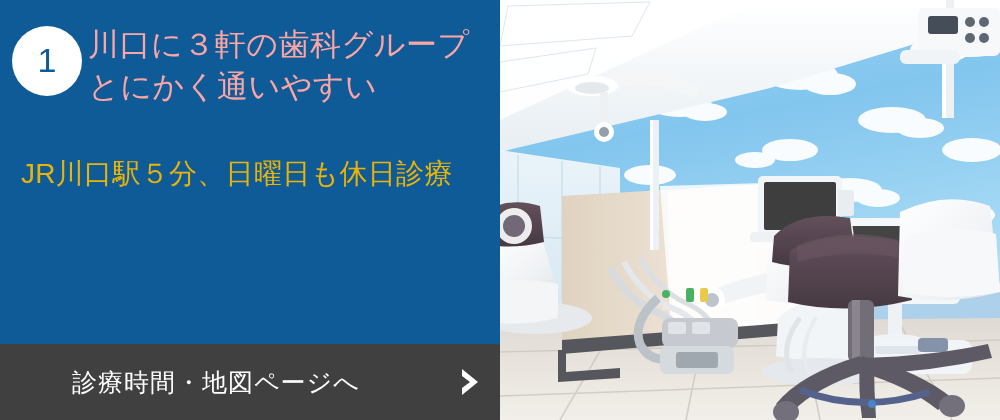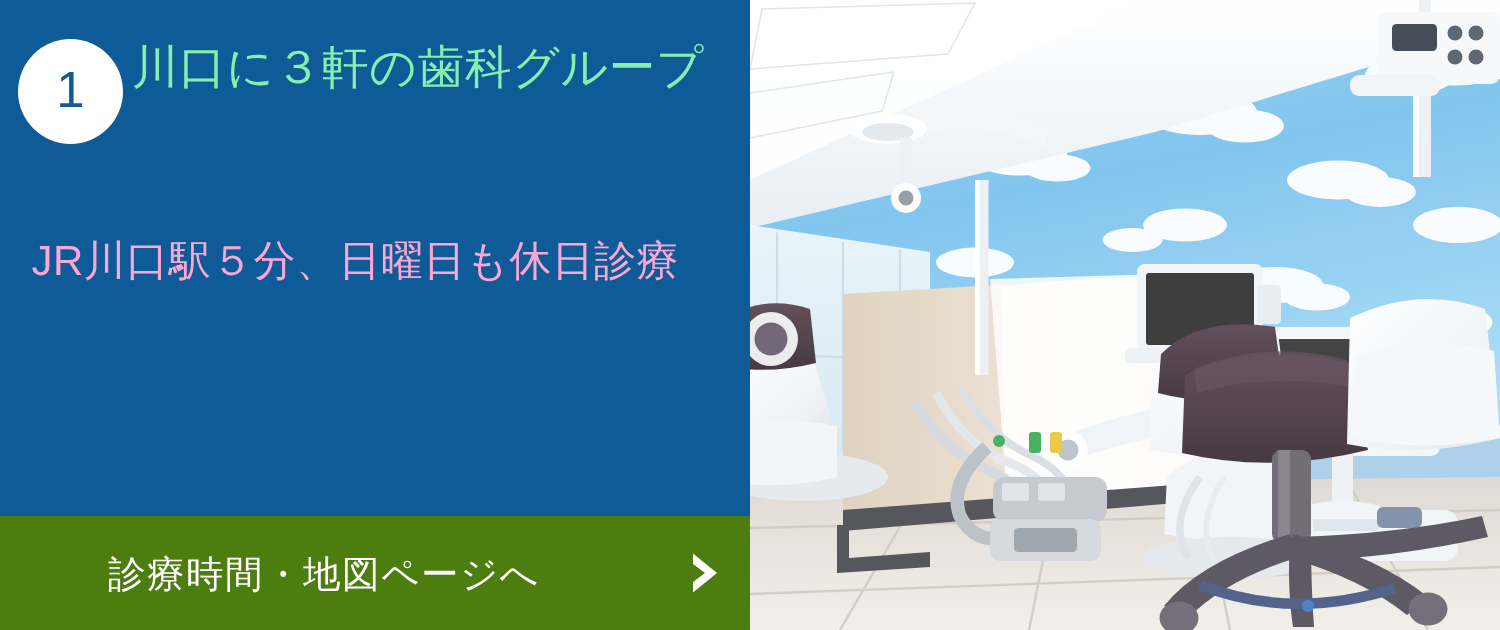--- a/index.html
+++ b/index.html
@@ -53,52 +53,52 @@
   }
 
   
   #headline {
     position: absolute;
     left: 88px;
     top: 24px;
     width: 410px;
   }
   .headline-line {
-    color: #86efac;
+    color: #fca5a5;
     font-size: 31px;
     line-height: 42px;
     letter-spacing: 0.5px;
     white-space: nowrap;
     font-weight: 400;
   }
 
   
   #body-copy {
     position: absolute;
     left: 21px;
     top: 152px;
     width: 478px;
   }
   .body-line {
-    color: #f9a8d4;
+    color: #eab308;
     font-size: 28px;
     line-height: 44px;
     letter-spacing: 0.3px;
     white-space: nowrap;
     font-weight: 400;
   }
 
   
   #cta-bar {
     position: absolute;
     left: 0;
     top: 344px;
     width: 500px;
     height: 76px;
-    background: #4d7c0f;
+    background: #404040;
     cursor: pointer;
   }
   #cta-label {
     position: absolute;
     left: 72px;
     top: 0;
     height: 76px;
     display: flex;
     align-items: center;
     color: #ffffff;
@@ -134,20 +134,21 @@
 <div id="banner">
 
   <div id="info-panel">
 
     <div id="badge">
       <span id="badge-number">1</span>
     </div>
 
     <div id="headline">
       <div class="headline-line">川口に３軒の歯科グループ</div>
+      <div class="headline-line">とにかく通いやすい</div>
     </div>
 
     <div id="body-copy">
       <div class="body-line">JR川口駅５分、日曜日も休日診療</div>
     </div>
 
     <div id="cta-bar">
       <span id="cta-label">診療時間・地図ページへ</span>
       <span id="cta-arrow">
         <svg width="24" height="30" viewBox="0 0 24 30" aria-hidden="true">

